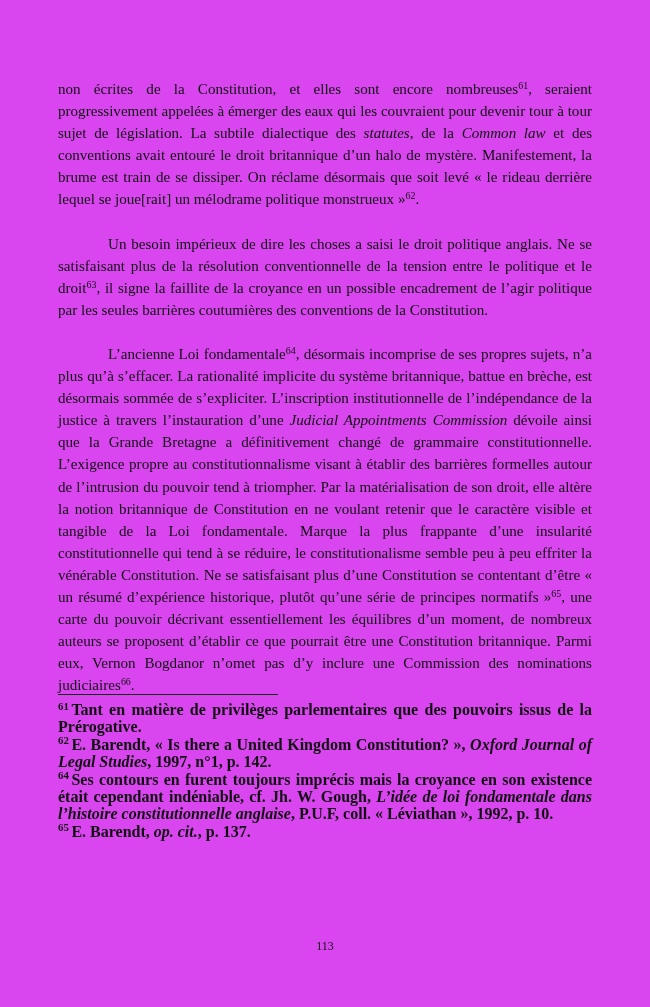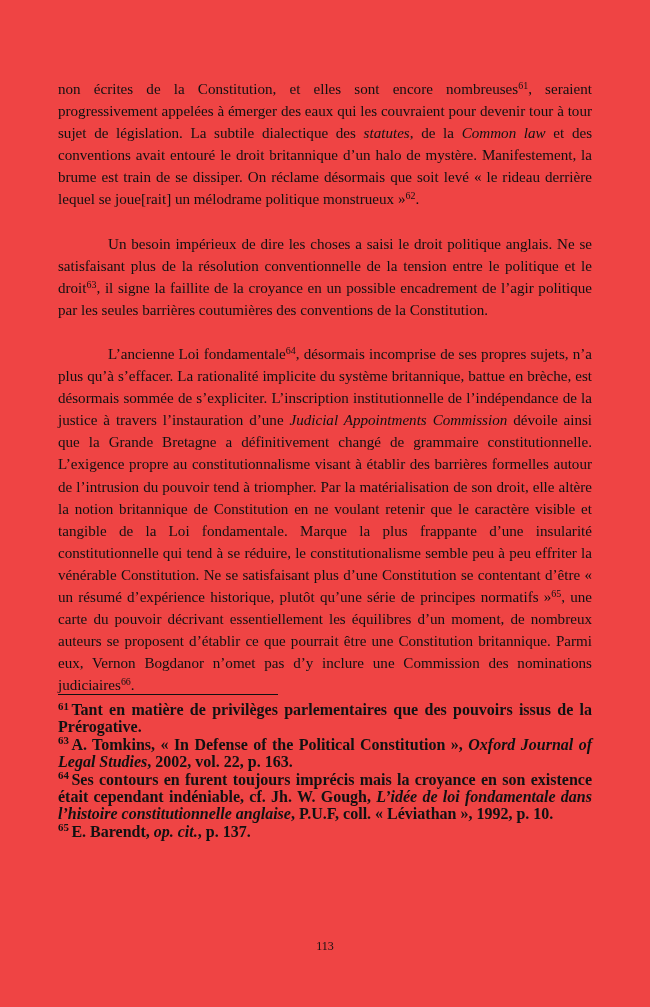--- a/index.html
+++ b/index.html
@@ -11,21 +11,21 @@
   body {
     font-family: "Liberation Serif", "DejaVu Serif", serif;
     color: #111111;
     -webkit-font-smoothing: antialiased;
   }
   .page {
     position: relative;
     width: 650px;
     height: 1007px;
     margin: 0 auto;
-    background: #ef4444;
+    background: #d946ef;
     overflow: hidden;
     box-sizing: border-box;
   }
   .content {
     position: absolute;
     left: 58px;
     top: 78px;
     width: 534px;
   }
   .body-text p {
@@ -103,21 +103,21 @@
         <p class="para-indent">Un besoin impérieux de dire les choses a saisi le droit politique anglais. Ne se satisfaisant plus de la résolution conventionnelle de la tension entre le politique et le droit<sup>63</sup>, il signe la faillite de la croyance en un possible encadrement de l’agir politique par les seules barrières coutumières des conventions de la Constitution.</p>
         <div class="gap-para"></div>
         <p class="para-indent">L’ancienne Loi fondamentale<sup>64</sup>, désormais incomprise de ses propres sujets, n’a plus qu’à s’effacer. La rationalité implicite du système britannique, battue en brèche, est désormais sommée de s’expliciter. L’inscription institutionnelle de l’indépendance de la justice à travers l’instauration d’une <em>Judicial Appointments Commission</em> dévoile ainsi que la Grande Bretagne a définitivement changé de grammaire constitutionnelle. L’exigence propre au constitutionnalisme visant à établir des barrières formelles autour de l’intrusion du pouvoir tend à triompher. Par la matérialisation de son droit, elle altère la notion britannique de Constitution en ne voulant retenir que le caractère visible et tangible de la Loi fondamentale. Marque la plus frappante d’une insularité constitutionnelle qui tend à se réduire, le constitutionalisme semble peu à peu effriter la vénérable Constitution. Ne se satisfaisant plus d’une Constitution se contentant d’être « un résumé d’expérience historique, plutôt qu’une série de principes normatifs »<sup>65</sup>, une carte du pouvoir décrivant essentiellement les équilibres d’un moment, de nombreux auteurs se proposent d’établir ce que pourrait être une Constitution britannique. Parmi eux, Vernon Bogdanor n’omet pas d’y inclure une Commission des nominations judiciaires<sup>66</sup>.</p>
       </div>
   </div>
 
   <div class="footnotes">
     <hr class="fn-rule">
     <div>
         <p><sup>61</sup>Tant en matière de privilèges parlementaires que des pouvoirs issus de la Prérogative.</p>
-        <p><sup>63</sup>A. Tomkins, « In Defense of the Political Constitution », <em>Oxford Journal of Legal Studies</em>, 2002, vol. 22, p. 163.</p>
+        <p><sup>62</sup>E. Barendt, « Is there a United Kingdom Constitution? », <em>Oxford Journal of Legal Studies</em>, 1997, n°1, p. 142.</p>
         <p><sup>64</sup>Ses contours en furent toujours imprécis mais la croyance en son existence était cependant indéniable, cf. Jh. W. Gough, <em>L’idée de loi fondamentale dans l’histoire constitutionnelle anglaise</em>, P.U.F, coll. « Léviathan », 1992, p. 10.</p>
         <p><sup>65</sup>E. Barendt, <em>op. cit.</em>, p. 137.</p>
       </div>
   </div>
 
   <div class="page-number">113</div>
 
 </div>
 
 </body></html>

